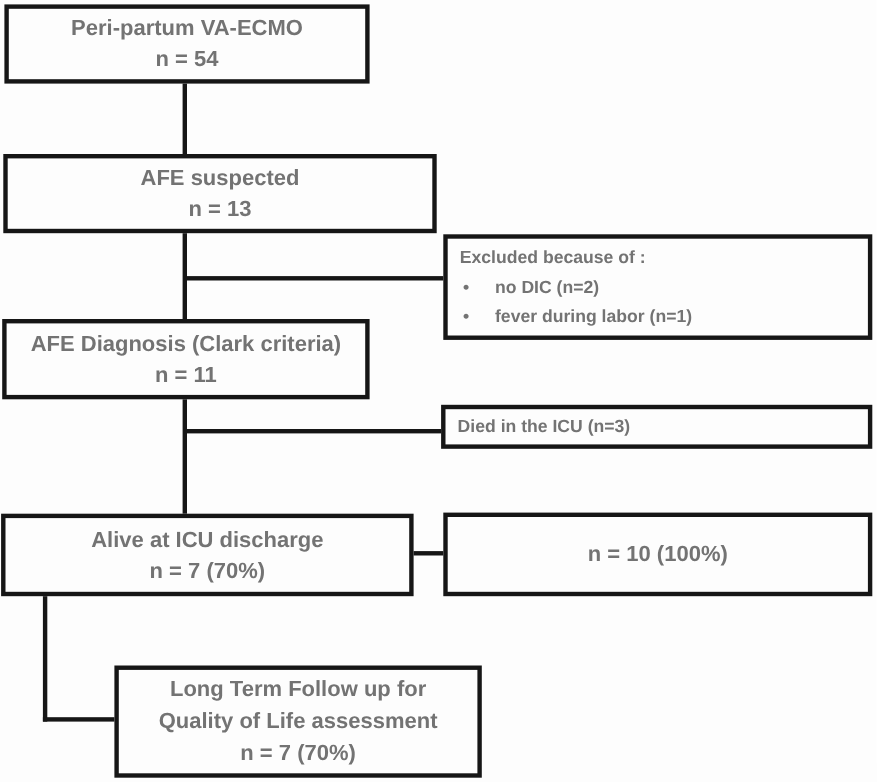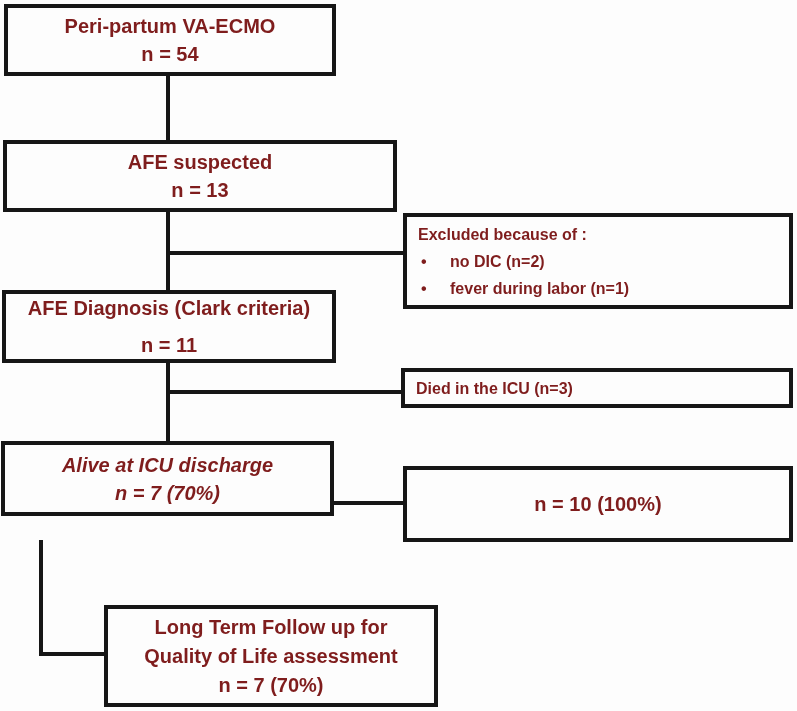--- a/index.html
+++ b/index.html
@@ -7,21 +7,21 @@
     padding: 0;
     background: #ffffff;
   }
   .stage {
     position: relative;
     width: 797px;
     height: 711px;
     background: #fdfdfd;
     font-family: "Liberation Sans", sans-serif;
     font-weight: 700;
-    color: #7f1d1d;
+    color: #737373;
     overflow: hidden;
   }
   .node {
     position: absolute;
     box-sizing: border-box;
     border: 4px solid #161616;
     background: #fdfdfd;
     display: flex;
     flex-direction: column;
     justify-content: center;
@@ -85,30 +85,30 @@
     <div class="bullet-row">
       <span class="bullet">•</span>
       <span class="l">no DIC (n=2)</span>
     </div>
     <div class="bullet-row">
       <span class="bullet">•</span>
       <span class="l">fever during labor (n=1)</span>
     </div>
   </div>
 
-  <div class="node center fs20" style="left:2px; top:290px; width:334px; height:73px;justify-content:space-between;">
+  <div class="node center fs20" style="left:2px; top:290px; width:334px; height:73px;">
     <span class="l">AFE Diagnosis (Clark criteria)</span>
     <span class="l">n = 11</span>
   </div>
 
   <div class="node leftalign fs18" style="left:401px; top:368px; width:392px; height:40px;">
     <span class="l">Died in the ICU (n=3)</span>
   </div>
 
-  <div class="node center fs20" style="left:1px; top:441px; width:333px; height:75px;font-style:italic;">
+  <div class="node center fs20" style="left:1px; top:467px; width:375px; height:75px;">
     <span class="l">Alive at ICU discharge</span>
     <span class="l">n = 7 (70%)</span>
   </div>
 
   <div class="node center fs20" style="left:403px; top:466px; width:390px; height:76px;">
     <span class="l">n = 10 (100%)</span>
   </div>
 
   <div class="node center fs21" style="left:104px; top:605px; width:334px; height:102px;">
     <span class="l">Long Term Follow up for</span>

